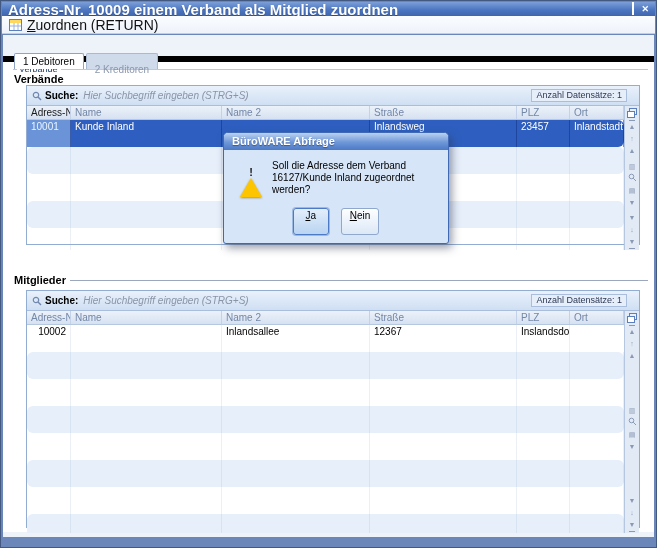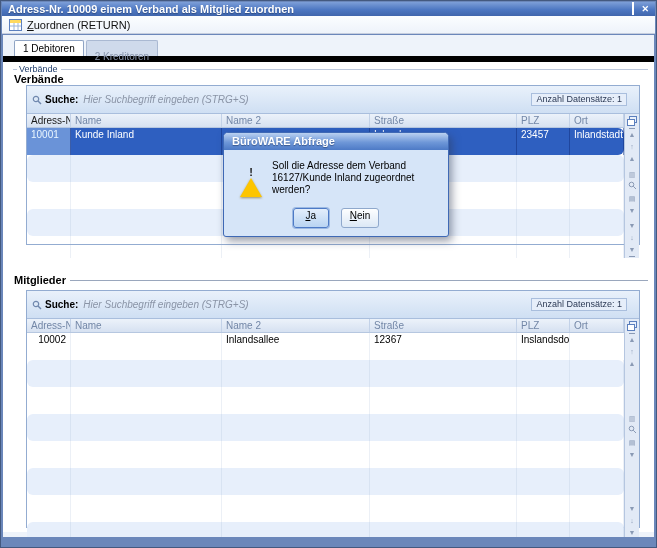--- a/index.html
+++ b/index.html
@@ -3,53 +3,53 @@
 <meta charset="utf-8">
 <style>
   html,body{margin:0;padding:0;background:#fff;}
   body{width:657px;height:548px;position:relative;font-family:"Liberation Sans",sans-serif;
        -webkit-font-smoothing:antialiased;}
   .window{position:absolute;inset:0;background:#6b87ba;border:1px solid #44597f;box-sizing:border-box;}
   
   .titlebar{position:absolute;left:1px;right:1px;top:1px;height:14px;
     background:linear-gradient(#7d9fd8,#4d77c2 55%,#4066ad);
     display:flex;align-items:center;padding:0 6px;box-sizing:border-box;}
-  .titlebar .title{color:#fff;font-size:11px;font-weight:bold;flex:1;white-space:nowrap;
+  .titlebar .title{color:#fff;font-size:15px;font-weight:bold;flex:1;white-space:nowrap;
     text-shadow:0 1px 1px rgba(20,40,80,.5);}
   .win-btn{color:#fff;font-size:9px;line-height:10px;margin-left:7px;cursor:default;}
   .restore-box{width:8px;height:7px;border:1px solid #fff;border-top-width:2px;box-sizing:border-box;}
   
   .toolbar{position:absolute;left:1px;right:1px;top:15px;height:18px;
     background:linear-gradient(#fbfdff,#eef3fa);border-bottom:1px solid #c6cede;
-    display:flex;align-items:center;padding:0 7px;box-sizing:border-box;font-size:11px;color:#111;}
+    display:flex;align-items:center;padding:0 7px;box-sizing:border-box;font-size:14px;color:#111;}
   .toolbar .tb-icon{margin-right:5px;display:inline-block;}
   .u{text-decoration:underline;}
   
   .content{position:absolute;left:2px;right:2px;top:34px;bottom:10px;background:#eef3fa;overflow:hidden;}
-  .tabs{position:absolute;left:11px;top:5px;height:16px;display:flex;z-index:2;}
+  .tabs{position:absolute;left:11px;top:18px;height:16px;display:flex;z-index:2;}
   .tab{font-size:10px;padding:2px 8px 1px;border:1px solid #8fa4c4;border-bottom:none;
     border-radius:2px 2px 0 0;margin-right:2px;box-sizing:border-box;}
   .tab.active{background:#fff;color:#000;position:relative;}
   .tab.inactive{background:#cfdaeb;color:#8a96ad;border-color:#aab9d2;padding-top:10px;text-align:center;}
   .tabpage{position:absolute;left:0;right:0;top:21px;bottom:5px;background:#fff;
     border-top:6px solid #000000;}
   
   .legend-row{position:absolute;left:10px;right:6px;top:2px;height:10px;display:flex;align-items:center;}
   .legend-tick{width:4px;height:1px;background:#bcc8dc;margin-right:2px;}
   .legend-text{font-size:9px;color:#23406e;line-height:10px;}
   .legend-line{flex:1;height:1px;background:#bcc8dc;margin-left:3px;}
   .section-heading{font-size:11px;font-weight:bold;color:#000;}
   .heading1{position:absolute;left:11px;top:11px;}
   .heading2-row{position:absolute;left:11px;right:6px;top:212px;display:flex;align-items:center;}
   .heading2-row .legend-line{margin-left:4px;background:#9aa7bd;}
   
   .tbl{position:absolute;left:23px;width:614px;border:1px solid #93acd1;background:#fff;box-sizing:border-box;}
   .tbl1{top:23px;height:160px;}
   .tbl2{top:228px;height:238px;}
-  .searchbar{height:28px;background:linear-gradient(#e9f1fb,#cfdff3);border-bottom:1px solid #a9bedd;
+  .searchbar{height:20px;background:linear-gradient(#e9f1fb,#cfdff3);border-bottom:1px solid #a9bedd;
     display:flex;align-items:center;padding:0 3px;box-sizing:border-box;font-size:10px;}
   .searchbar .mag{margin:0 3px 0 2px;}
   .search-label{font-weight:bold;color:#000;margin-right:5px;}
   .search-ph{font-style:italic;color:#8a94a6;flex:1;white-space:nowrap;overflow:hidden;}
   .count-box{background:#e6eefa;border:1px solid #a9bedd;font-size:9px;color:#2c3a55;
     padding:0 4px;height:11px;line-height:11px;margin-right:9px;white-space:nowrap;}
   .tbl-body{display:flex;height:calc(100% - 14px);}
   .grid{flex:1;overflow:hidden;}
   .thead,.trow{display:grid;grid-template-columns:44px 151px 148px 147px 53px 1fr;}
   .thead{height:14px;background:linear-gradient(#ecf2fa,#d6e1f1);border-bottom:1px solid #b6c7e0;
@@ -83,21 +83,21 @@
     text-shadow:0 1px 1px rgba(20,40,80,.5);}
   .dlg-body{padding:10px 10px 8px;}
   .dlg-msgrow{display:flex;align-items:flex-start;}
   .warn{position:relative;width:22px;height:19px;margin:1px 10px 0 6px;flex:0 0 auto;}
   .warn .tri{width:0;height:0;border-left:11px solid transparent;border-right:11px solid transparent;
     border-bottom:19px solid #fdc500;filter:drop-shadow(0 1px 1px rgba(120,90,0,.6));}
   .warn .bang{position:absolute;left:0;right:0;top:6px;text-align:center;color:#1a1a1a;
     font-weight:bold;font-size:11px;line-height:11px;}
   .dlg-msg{font-size:10px;color:#000;line-height:12px;width:160px;}
   .dlg-buttons{display:flex;justify-content:center;gap:12px;margin-top:12px;}
-  .btn{min-width:36px;height:20px;font-size:10px;line-height:14px;text-align:center;
+  .btn{min-width:36px;height:27px;font-size:10px;line-height:14px;text-align:center;
     border-radius:3px;box-sizing:border-box;padding:0 8px;cursor:default;}
   .btn-yes{background:linear-gradient(#e3eefb,#b9d4f2);border:1px solid #4d7ac6;
     box-shadow:0 0 0 1px #9cb9e2;}
   .btn-no{background:linear-gradient(#fdfeff,#dce8f6);border:1px solid #8fa8cc;}
   svg{display:block;}
 </style>
 </head>
 <body>
 
 <div class="window">

